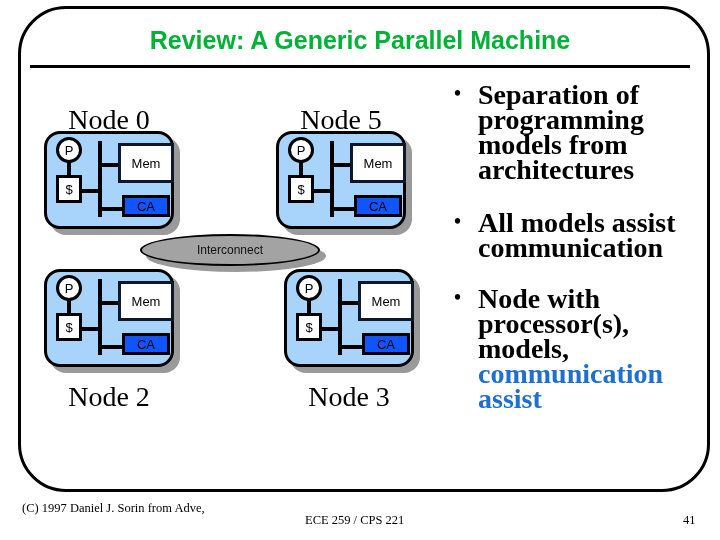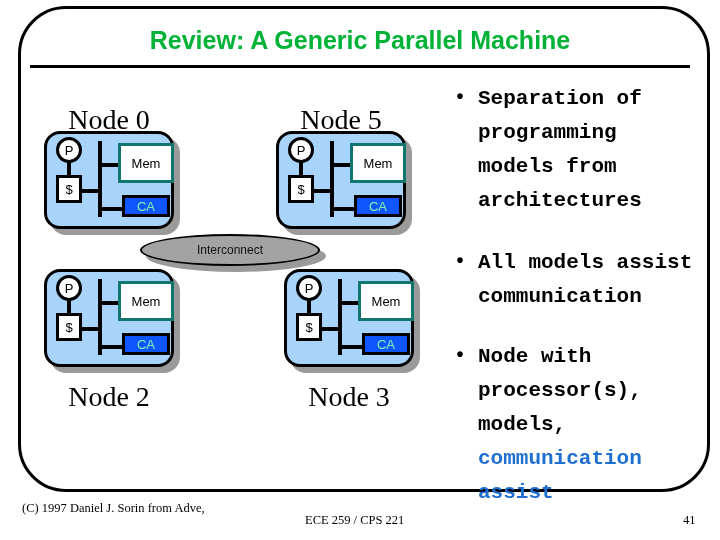--- a/index.html
+++ b/index.html
@@ -118,21 +118,21 @@
     font-family: "Liberation Sans", sans-serif;
     font-size: 13px;
     color: #000000;
     line-height: 1;
   }
   
   .mem-box {
     position: absolute;
     width: 56px;
     height: 40px;
-    border: 3px solid #0f766e;
+    border: 3px solid #0f172a;
     background: #ffffff;
     box-sizing: border-box;
     display: flex;
     align-items: center;
     justify-content: center;
     font-family: "Liberation Sans", sans-serif;
     font-size: 13px;
     color: #000000;
     line-height: 1;
   }
@@ -142,21 +142,21 @@
     width: 48px;
     height: 22px;
     border: 3px solid #000000;
     background: #1155ff;
     box-sizing: border-box;
     display: flex;
     align-items: center;
     justify-content: center;
     font-family: "Liberation Sans", sans-serif;
     font-size: 13px;
-    color: #86efac;
+    color: #000000;
     line-height: 1;
   }
 
   .node-label {
     position: absolute;
     width: 130px;
     text-align: center;
     font-family: "Liberation Serif", serif;
     font-size: 28px;
     color: #000000;
@@ -196,24 +196,24 @@
   #bullets {
     position: absolute;
     left: 452px;
     top: 82px;
     width: 250px;
   }
   .bullet {
     position: relative;
     padding-left: 26px;
     margin-bottom: 28px;
-    font-family: Liberation Mono, monospace;
+    font-family: Liberation Serif, serif;
     font-weight: bold;
-    font-size: 21px;
-    line-height: 34px;
+    font-size: 28px;
+    line-height: 25px;
     color: #000000;
   }
   .bullet::before {
     content: "\2022";
     position: absolute;
     left: 2px;
     top: -1px;
     font-size: 20px;
     color: #000000;
   }

